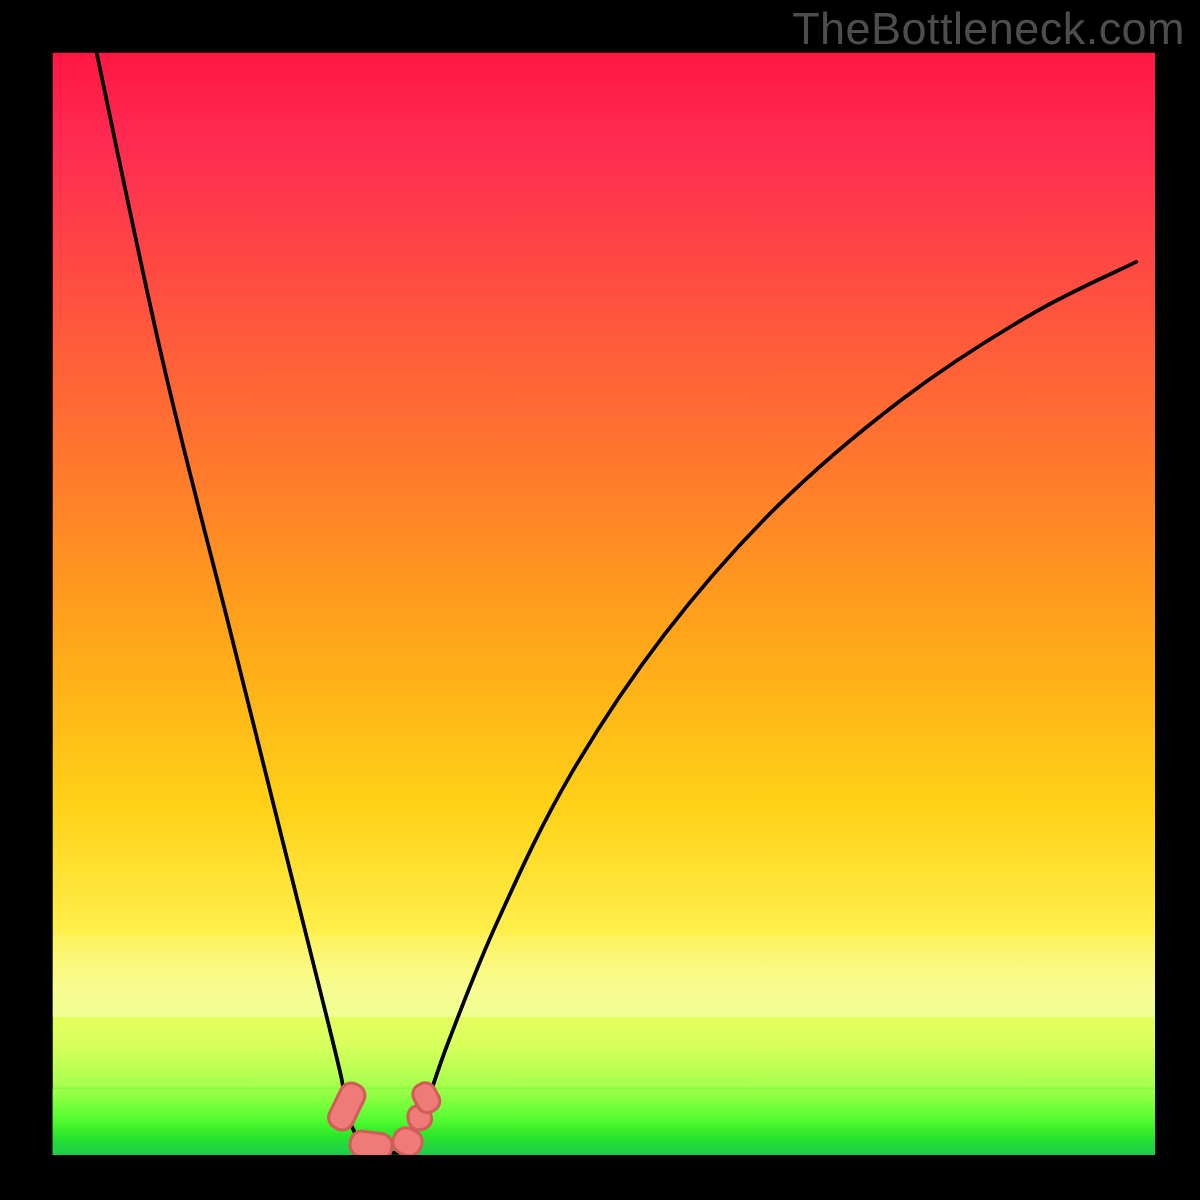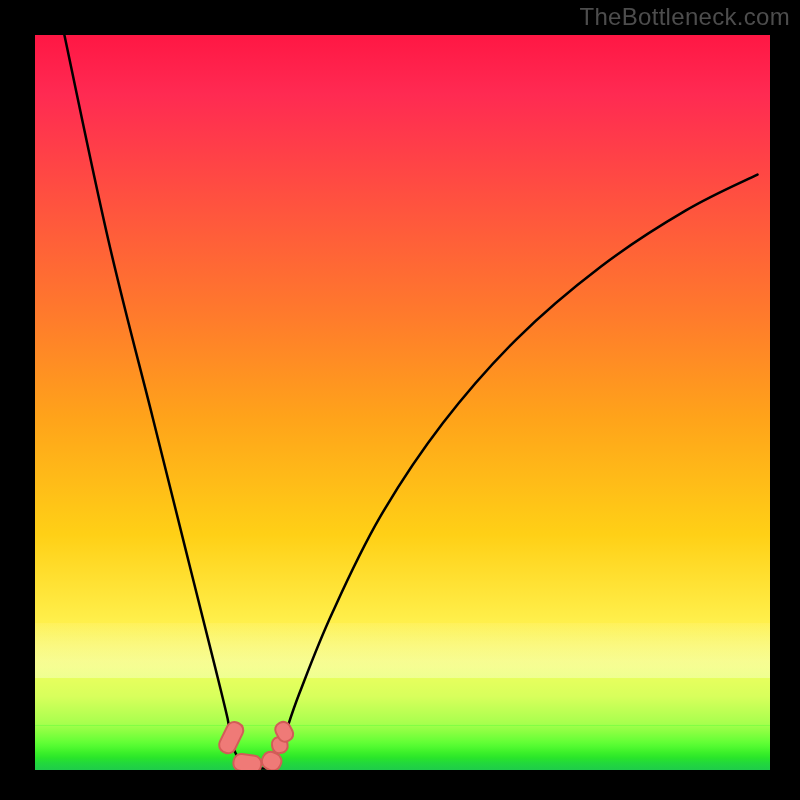--- a/index.html
+++ b/index.html
@@ -88,21 +88,21 @@
       #22d83c 84%,
       #1fcc4b 100%
     );
   }
   .watermark {
     position: absolute;
     top: 3px;
     right: 10px;
     color: #4d4d4d;
     font-family: Arial, Helvetica, sans-serif;
-    font-size: 24px;
+    font-size: 30px;
     letter-spacing: 0.3px;
     font-weight: 400;
   }
   svg.curves {
     position: absolute;
     left: 0;
     top: 0;
     width: 100%;
     height: 100%;
   }

